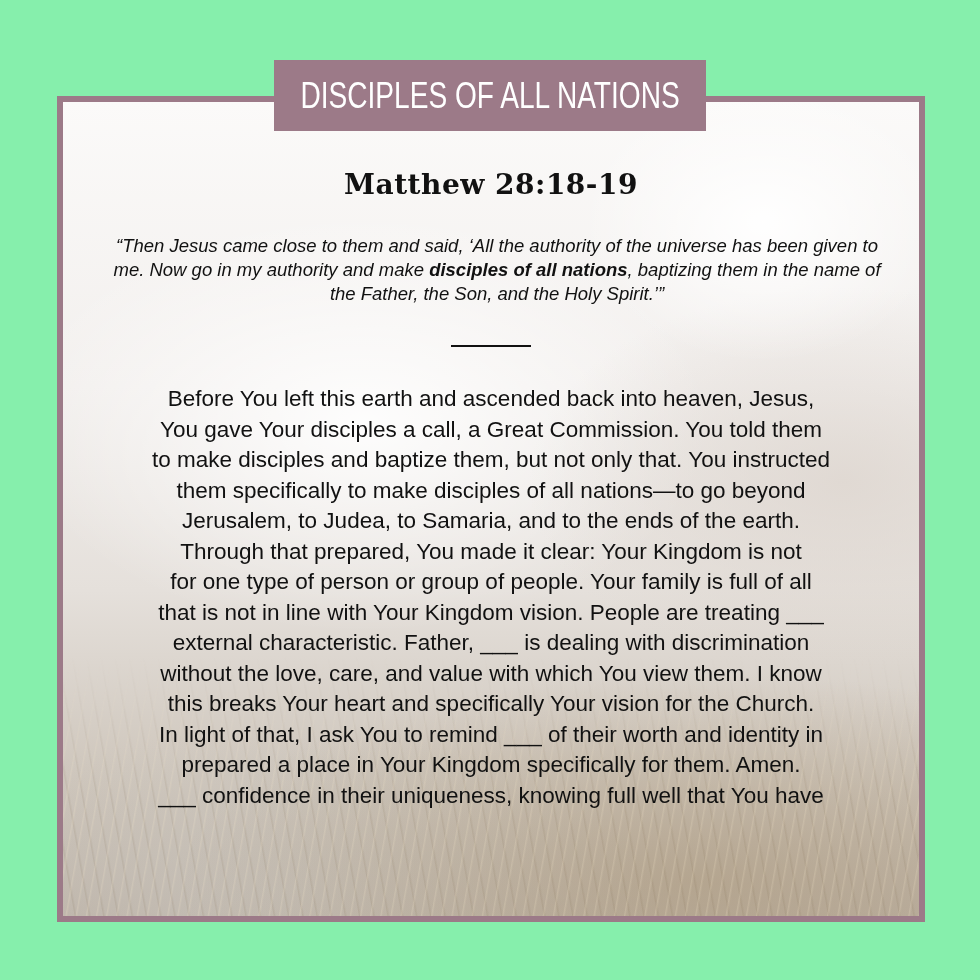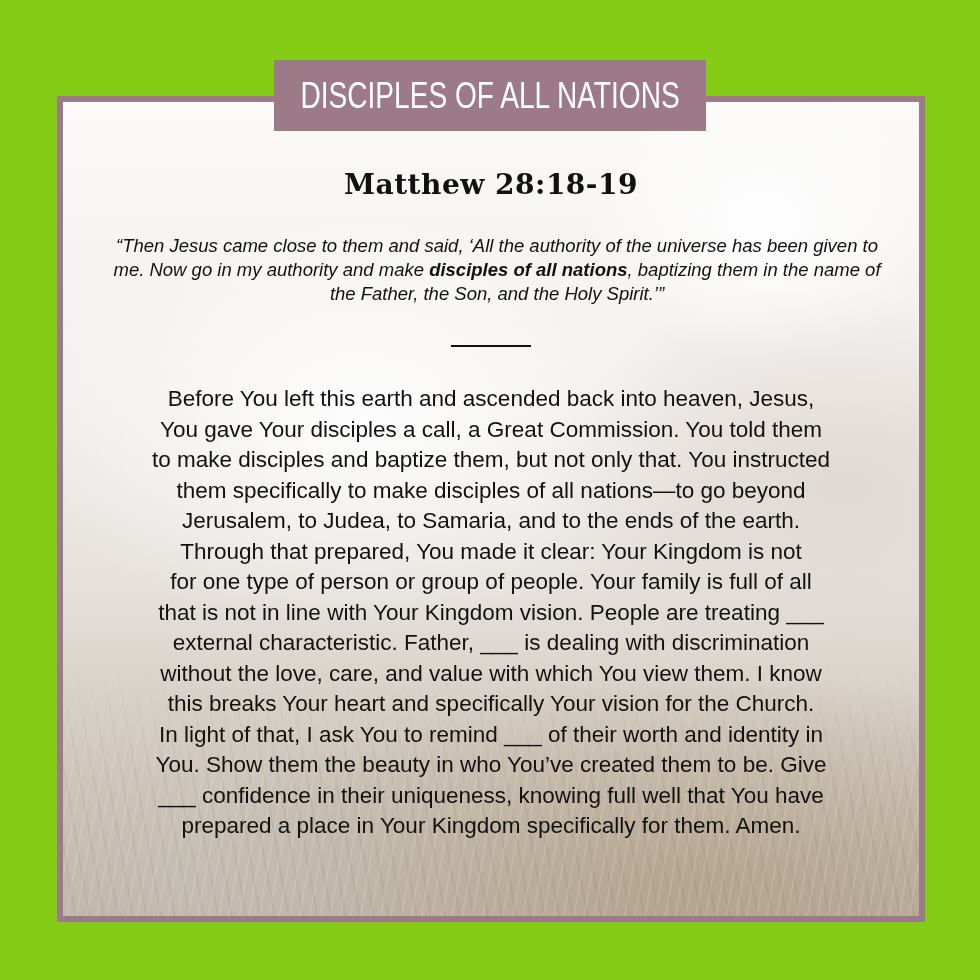--- a/index.html
+++ b/index.html
@@ -7,21 +7,21 @@
       padding: 0;
       width: 980px;
       height: 980px;
       background: #ffffff;
       overflow: hidden;
     }
     .page {
       position: relative;
       width: 980px;
       height: 980px;
-      background: #84cc16;
+      background: #86efac;
     }
     .frame {
       position: absolute;
       left: 57px;
       top: 96px;
       width: 856px;
       height: 814px;
       border: 6px solid #9c7a88;
       overflow: hidden;
       background:
@@ -155,19 +155,18 @@
       <span class="prayer-line">to make disciples and baptize them, but not only that. You instructed</span>
       <span class="prayer-line">them specifically to make disciples of all nations—to go beyond</span>
       <span class="prayer-line">Jerusalem, to Judea, to Samaria, and to the ends of the earth.</span>
       <span class="prayer-line">Through that prepared, You made it clear: Your Kingdom is not</span>
       <span class="prayer-line">for one type of person or group of people. Your family is full of all</span>
       <span class="prayer-line">that is not in line with Your Kingdom vision. People are treating ___</span>
       <span class="prayer-line">external characteristic. Father, ___ is dealing with discrimination</span>
       <span class="prayer-line">without the love, care, and value with which You view them. I know</span>
       <span class="prayer-line">this breaks Your heart and specifically Your vision for the Church.</span>
       <span class="prayer-line">In light of that, I ask You to remind ___ of their worth and identity in</span>
-      <span class="prayer-line">You. Show them the beauty in who You’ve created them to be. Give</span>
+      <span class="prayer-line">prepared a place in Your Kingdom specifically for them. Amen.</span>
       <span class="prayer-line">___ confidence in their uniqueness, knowing full well that You have</span>
-      <span class="prayer-line">prepared a place in Your Kingdom specifically for them. Amen.</span>
     </div>
   </div>
 
 </div>
 
 </body></html>

